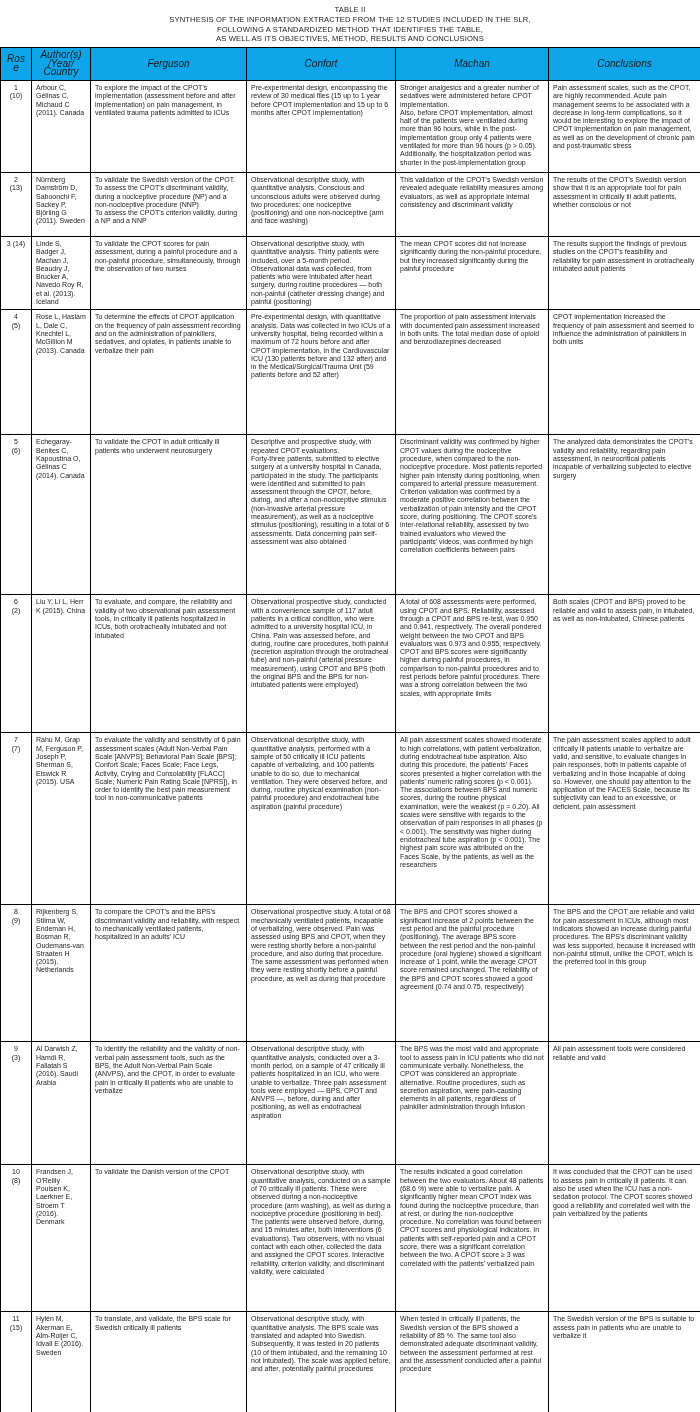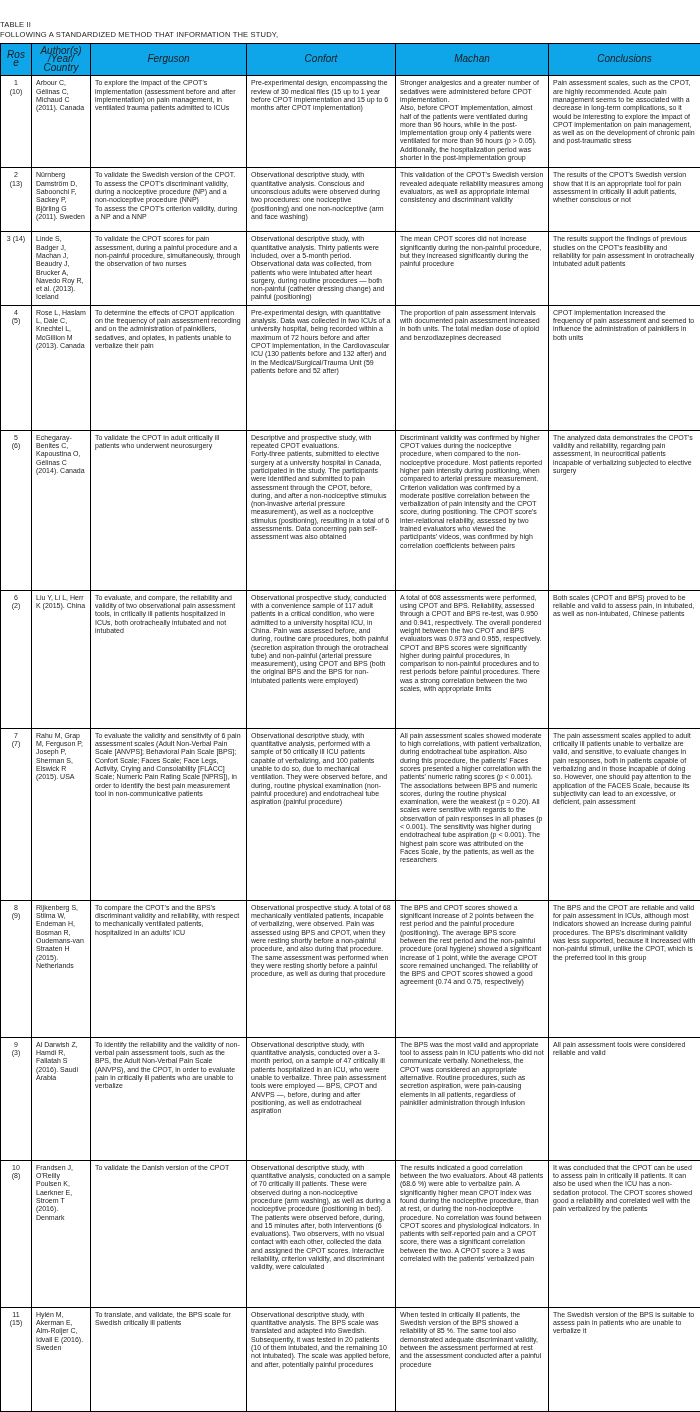--- a/index.html
+++ b/index.html
@@ -5,22 +5,22 @@
   * { box-sizing: border-box; }
   html, body { margin: 0; padding: 0; background: #ffffff; }
   body {
     width: 700px;
     font-family: "Liberation Sans", sans-serif;
     color: #1b1b1b;
     -webkit-font-smoothing: antialiased;
   }
   .page { width: 700px; }
   .title-block {
-    text-align: left;
-    padding-top: 20px;
+    text-align: center;
+    padding-top: 5px;
     font-size: 7.6px;
     line-height: 9.8px;
     letter-spacing: 0.15px;
     color: #222;
   }
   table.synthesis {
     border-collapse: collapse;
     table-layout: fixed;
     width: 700px;
     margin-top: 3px;
@@ -60,21 +60,23 @@
   tbody tr:nth-child(9)  td { height: 123px; }
   tbody tr:nth-child(10) td { height: 147px; }
   tbody tr:nth-child(11) td { height: 104px; }
 </style>
 </head>
 <body>
 
 <div class="page">
   <div class="title-block">
     <div>TABLE II</div>
-    <div>FOLLOWING A STANDARDIZED METHOD THAT INFORMATION THE STUDY,</div>
+    <div>SYNTHESIS OF THE INFORMATION EXTRACTED FROM THE 12 STUDIES INCLUDED IN THE SLR,</div>
+    <div>FOLLOWING A STANDARDIZED METHOD THAT IDENTIFIES THE TABLE,</div>
+    <div>AS WELL AS ITS OBJECTIVES, METHOD, RESULTS AND CONCLUSIONS</div>
   </div>
 
   <table class="synthesis">
     <colgroup>
       <col style="width:31px">
       <col style="width:59px">
       <col style="width:156px">
       <col style="width:149px">
       <col style="width:153px">
       <col style="width:152px">

